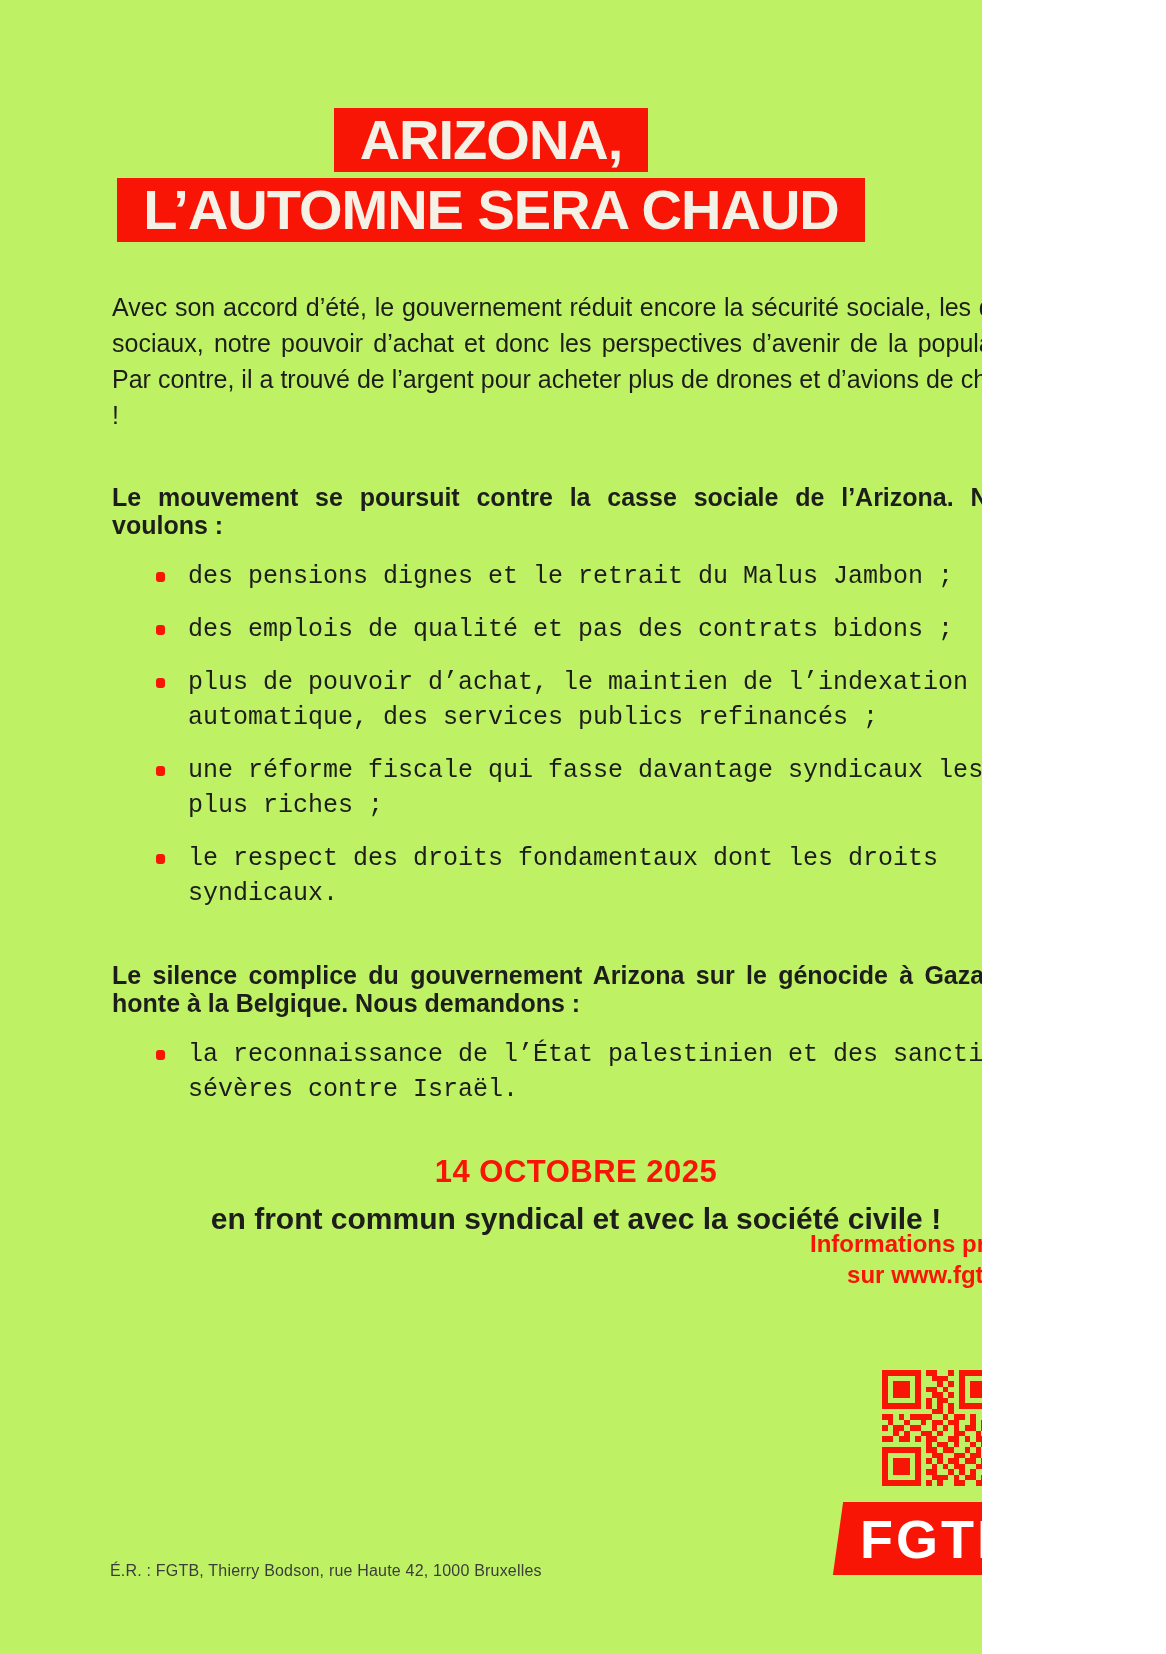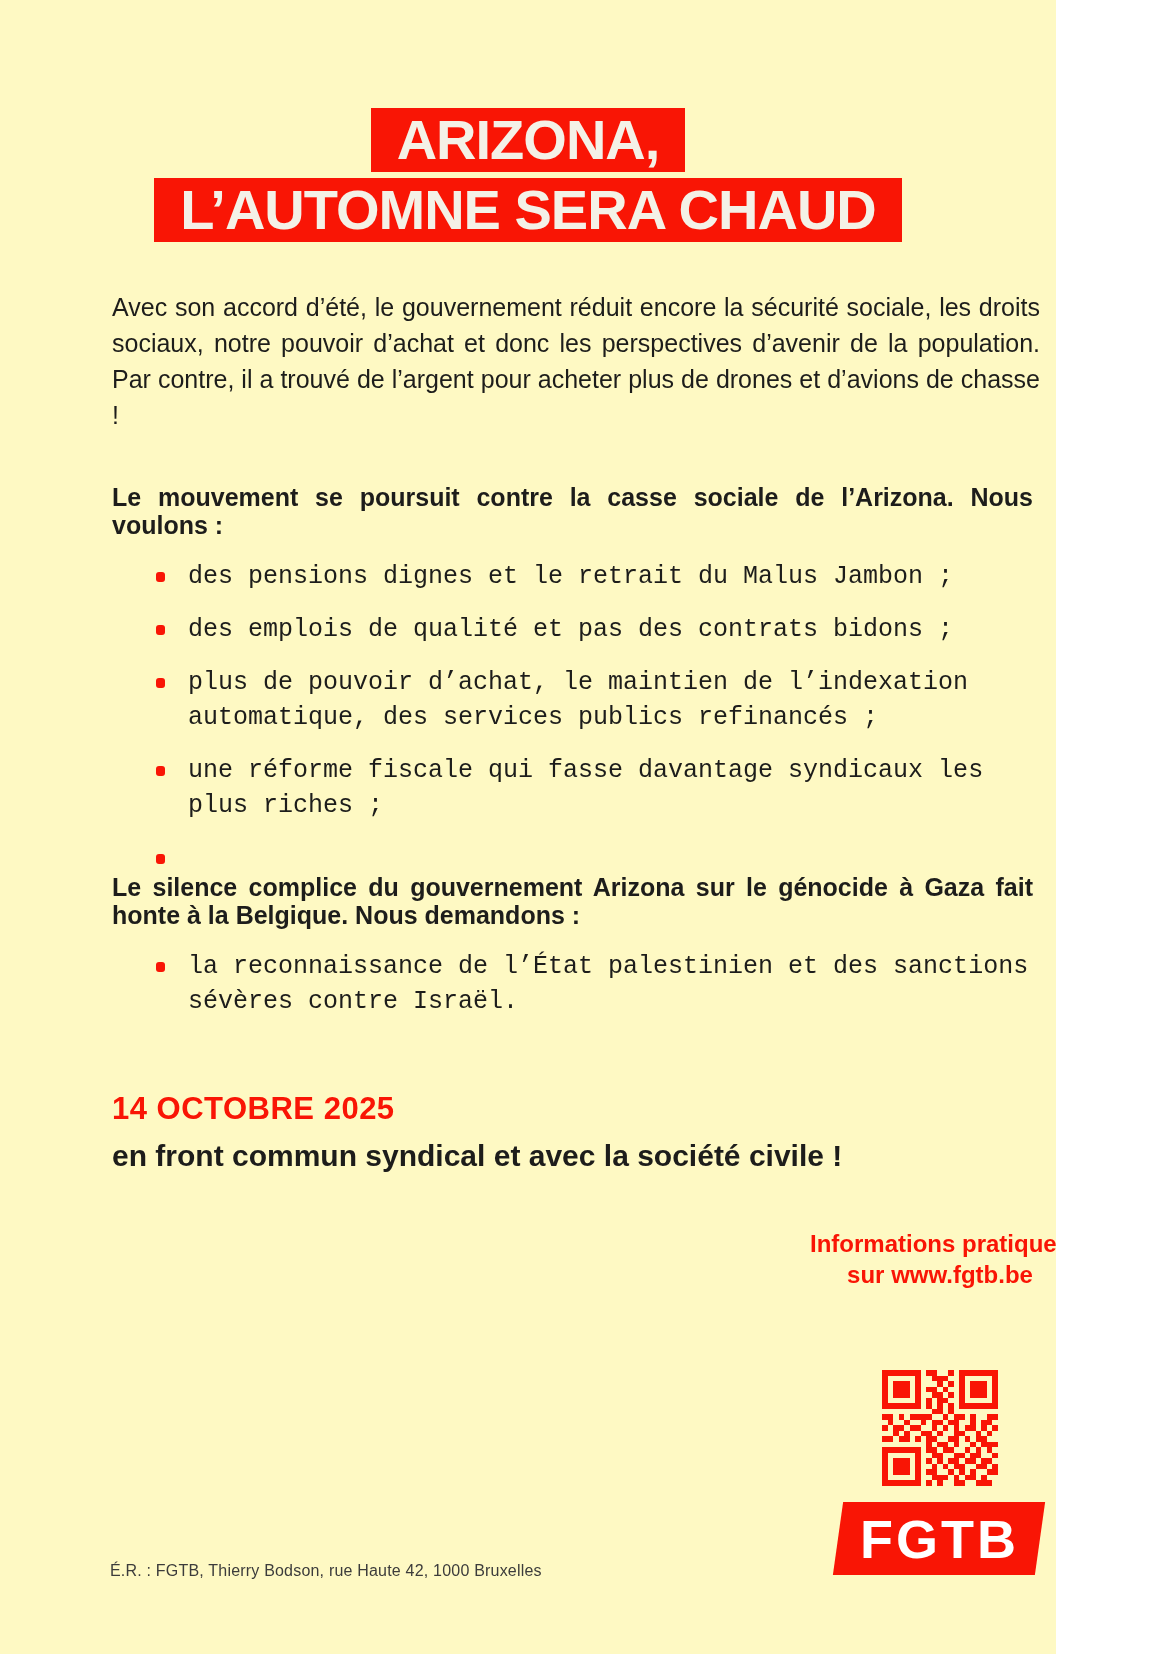--- a/index.html
+++ b/index.html
@@ -1,19 +1,19 @@
 <!DOCTYPE html>
 <html><head>
 <meta charset="utf-8">
 <style>
   html,body{margin:0;padding:0;}
   .page{
     position:relative;
-    width:1056px;height:1654px;
-    background:#fef9c3;
+    width:982px;height:1654px;
+    background:#bef264;
     font-family:"Liberation Sans", sans-serif;
     color:#1d1d1b;
     overflow:hidden;
   }
   
   .title-wrap{position:absolute;top:108px;left:0;right:0;text-align:center;}
   .title-line{display:block;}
   .title-line + .title-line{margin-top:6px;}
   .title-box{
     display:inline-block;
@@ -46,21 +46,21 @@
     font-size:25px;line-height:35px;
     text-align:left;
   }
   .bullet-dot{
     position:absolute;left:44px;top:13px;
     width:9px;height:10px;
     background:#f91505;
     border-radius:3px;
   }
   
-  .event{margin-top:72px;text-align:left;}
+  .event{margin-top:47px;text-align:center;}
   .event-date{
     color:#f91505;
     font-size:31px;font-weight:800;
     letter-spacing:0.5px;
   }
   .event-line{
     font-size:30px;font-weight:700;
     line-height:38px;
     margin-top:10px;
   }
@@ -125,20 +125,21 @@
       <li>
         <span class="bullet-dot"></span>
         <span>plus de pouvoir d’achat, le maintien de l’indexation automatique, des services publics refinancés ;</span>
       </li>
       <li>
         <span class="bullet-dot"></span>
         <span>une réforme fiscale qui fasse davantage syndicaux les plus riches ;</span>
       </li>
       <li>
         <span class="bullet-dot"></span>
+        <span>le respect des droits fondamentaux dont les droits syndicaux.</span>
       </li>
     </ul>
 
     <p class="section-heading">Le silence complice du gouvernement Arizona sur le génocide à Gaza fait honte à la Belgique. Nous demandons :</p>
 
     <ul class="demands">
       <li>
         <span class="bullet-dot"></span>
         <span>la reconnaissance de l’État palestinien et des sanctions sévères contre Israël.</span>
       </li>

